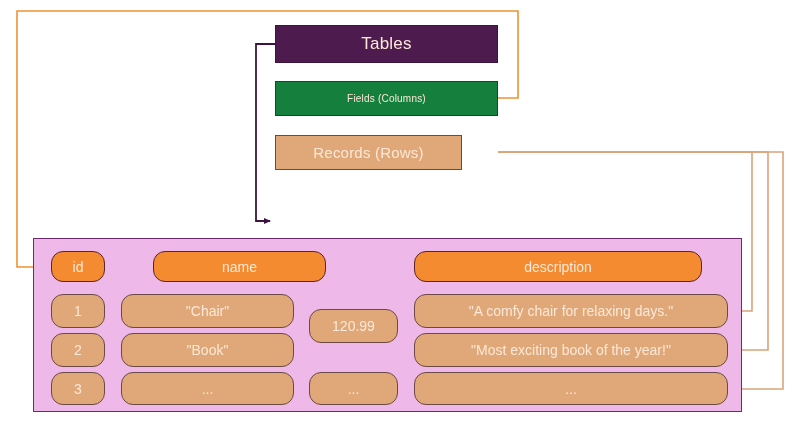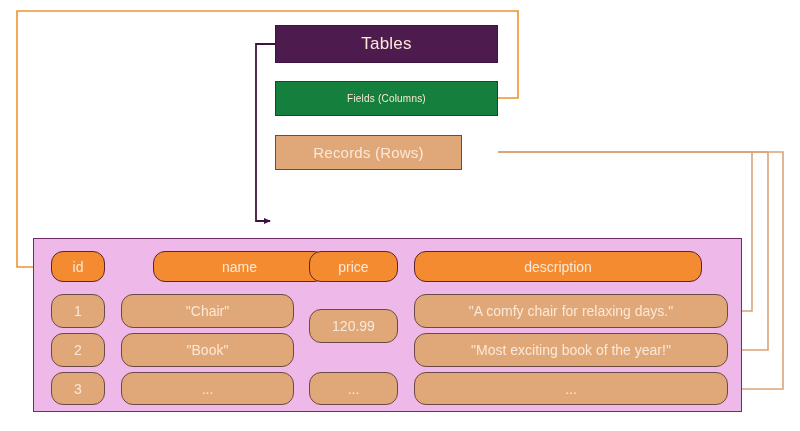--- a/index.html
+++ b/index.html
@@ -62,21 +62,20 @@
   </svg>
 
   <div class="cbox tables">Tables</div>
   <div class="cbox fields">Fields (Columns)</div>
   <div class="cbox records">Records (Rows)</div>
 
   <div class="tbl">
 
     <div class="cell head" style="left:17px;top:12px;width:54px;height:31px;">id</div>
     <div class="cell head" style="left:87px;top:12px;width:173px;height:31px;margin-left:32px;">name</div>
-    <div class="cell head" style="left:275px;top:12px;width:89px;height:31px;">price</div>
     <div class="cell head" style="left:380px;top:12px;width:288px;height:31px;">description</div>
 
     <div class="cell val" style="left:17px;top:55px;width:54px;height:34px;">1</div>
     <div class="cell val" style="left:87px;top:55px;width:173px;height:34px;">"Chair"</div>
     <div class="cell val" style="left:275px;top:70px;width:89px;height:34px;">120.99</div>
     <div class="cell val" style="left:380px;top:55px;width:314px;height:34px;">"A comfy chair for relaxing days."</div>
 
     <div class="cell val" style="left:17px;top:94px;width:54px;height:34px;">2</div>
     <div class="cell val" style="left:87px;top:94px;width:173px;height:34px;">"Book"</div>
     <div class="cell val" style="left:380px;top:94px;width:314px;height:34px;">"Most exciting book of the year!"</div>

